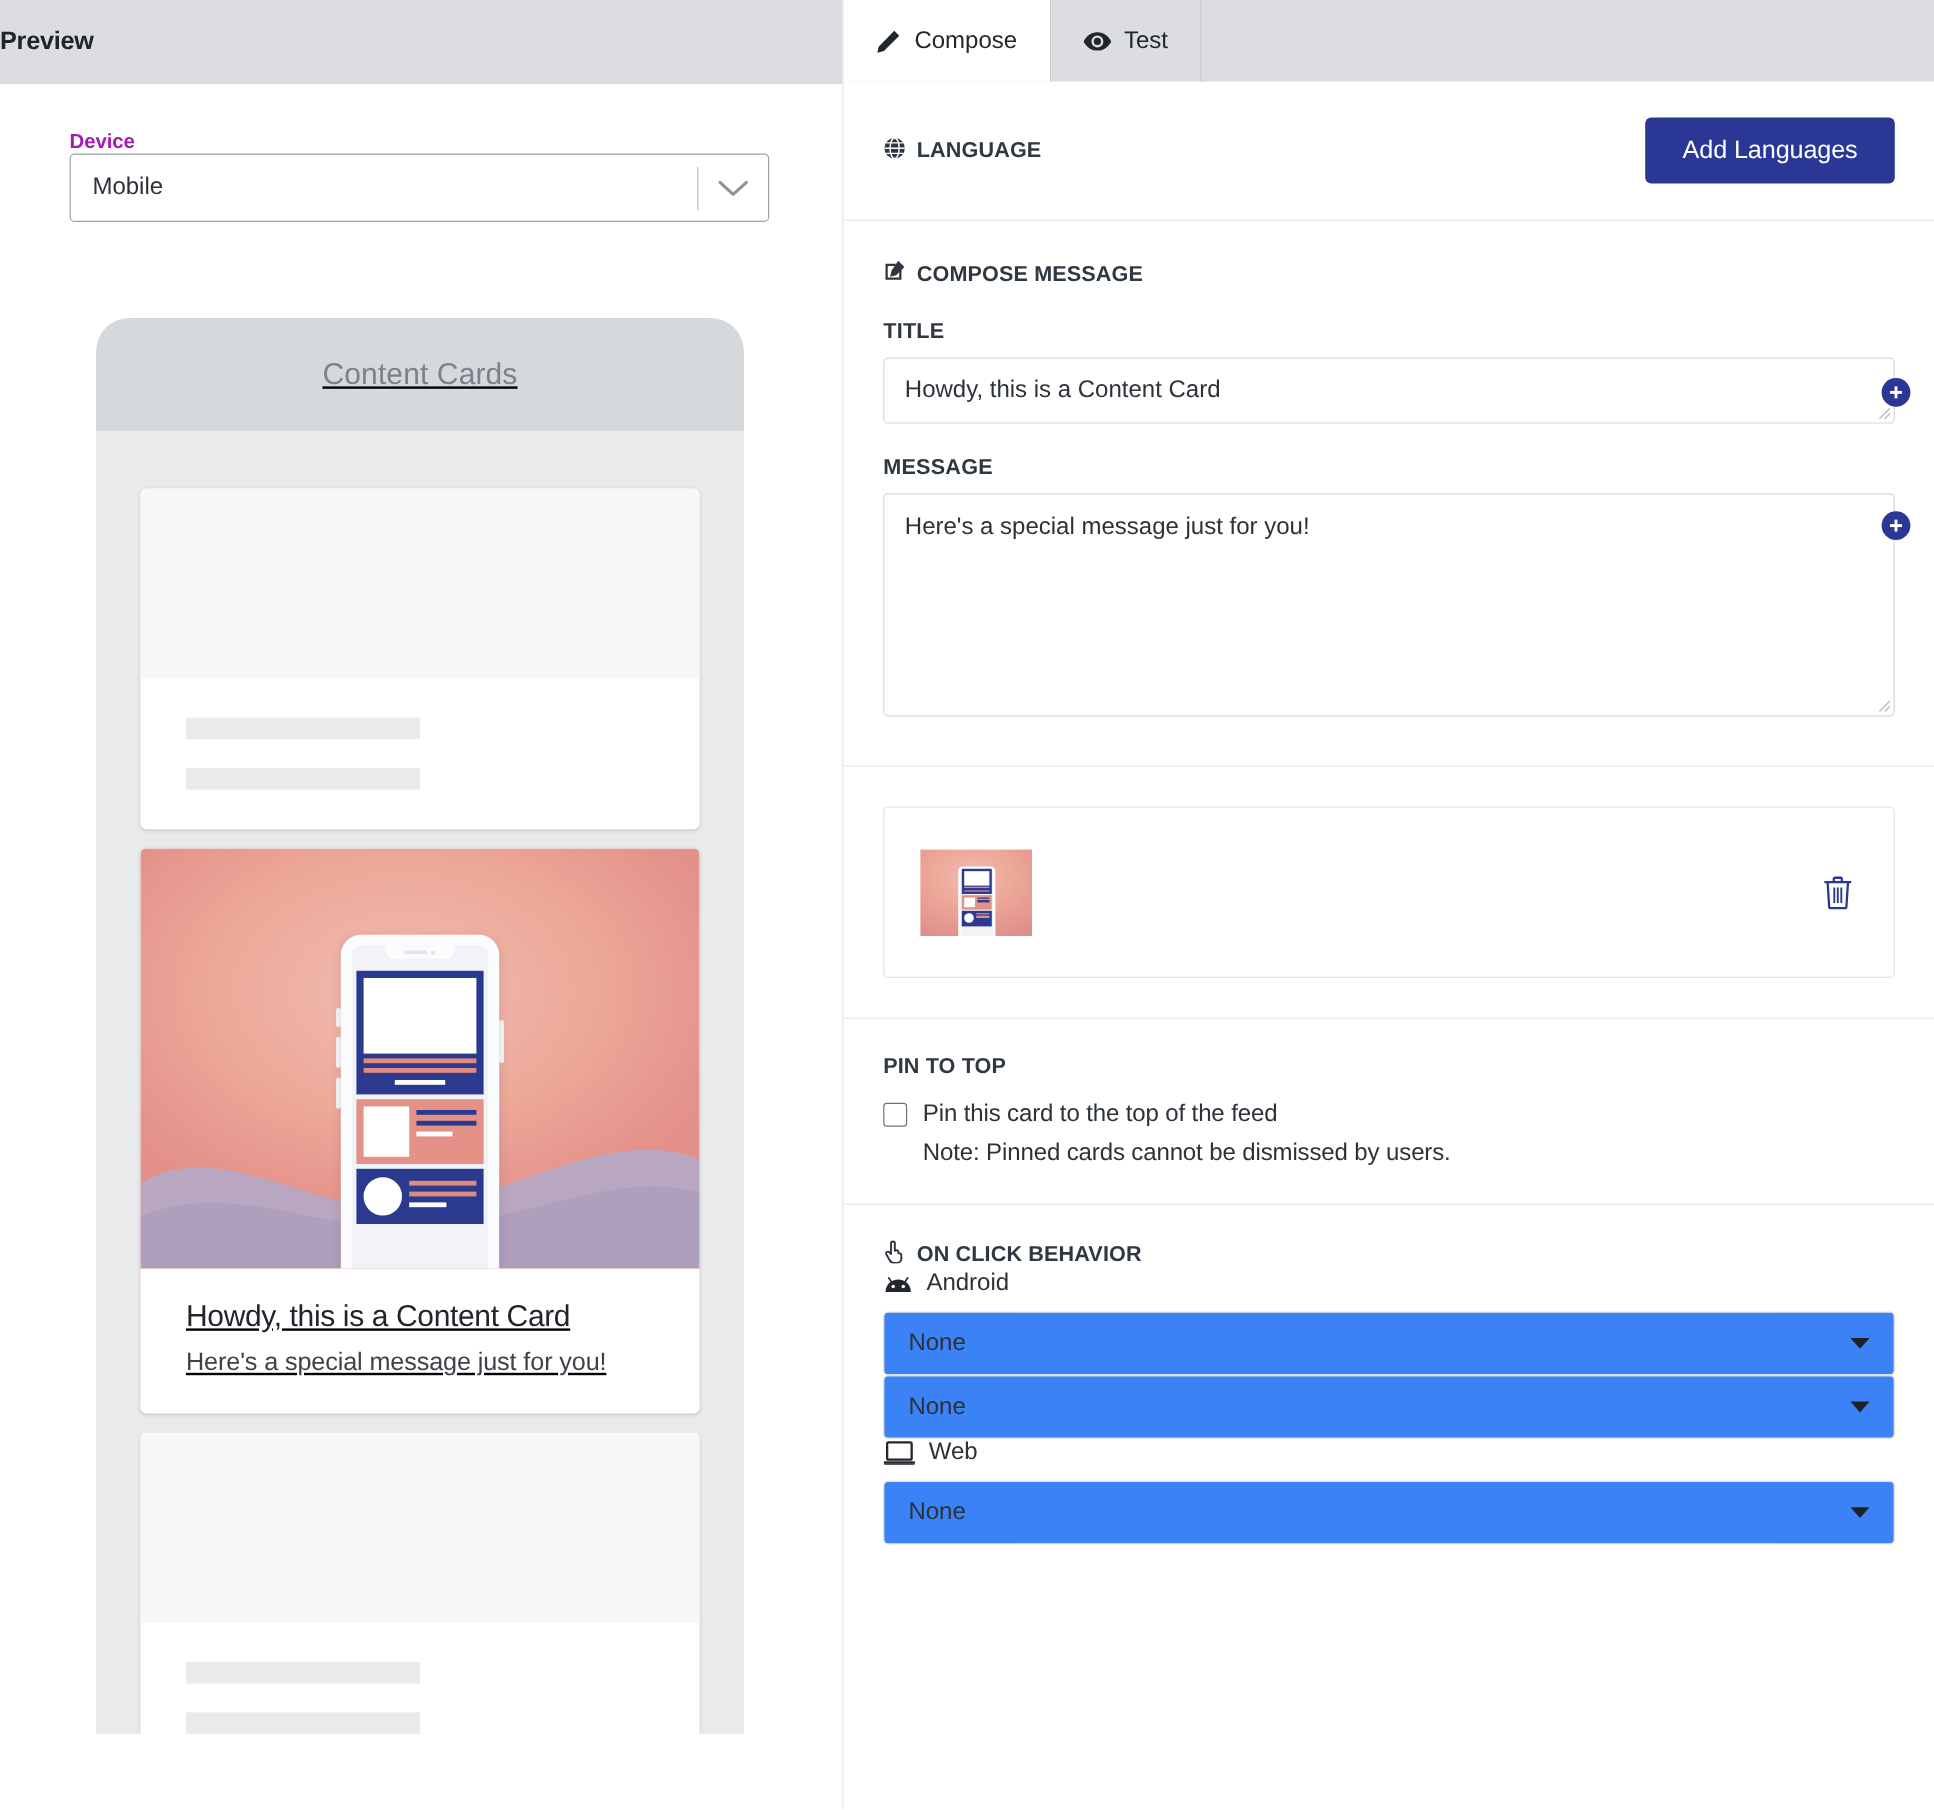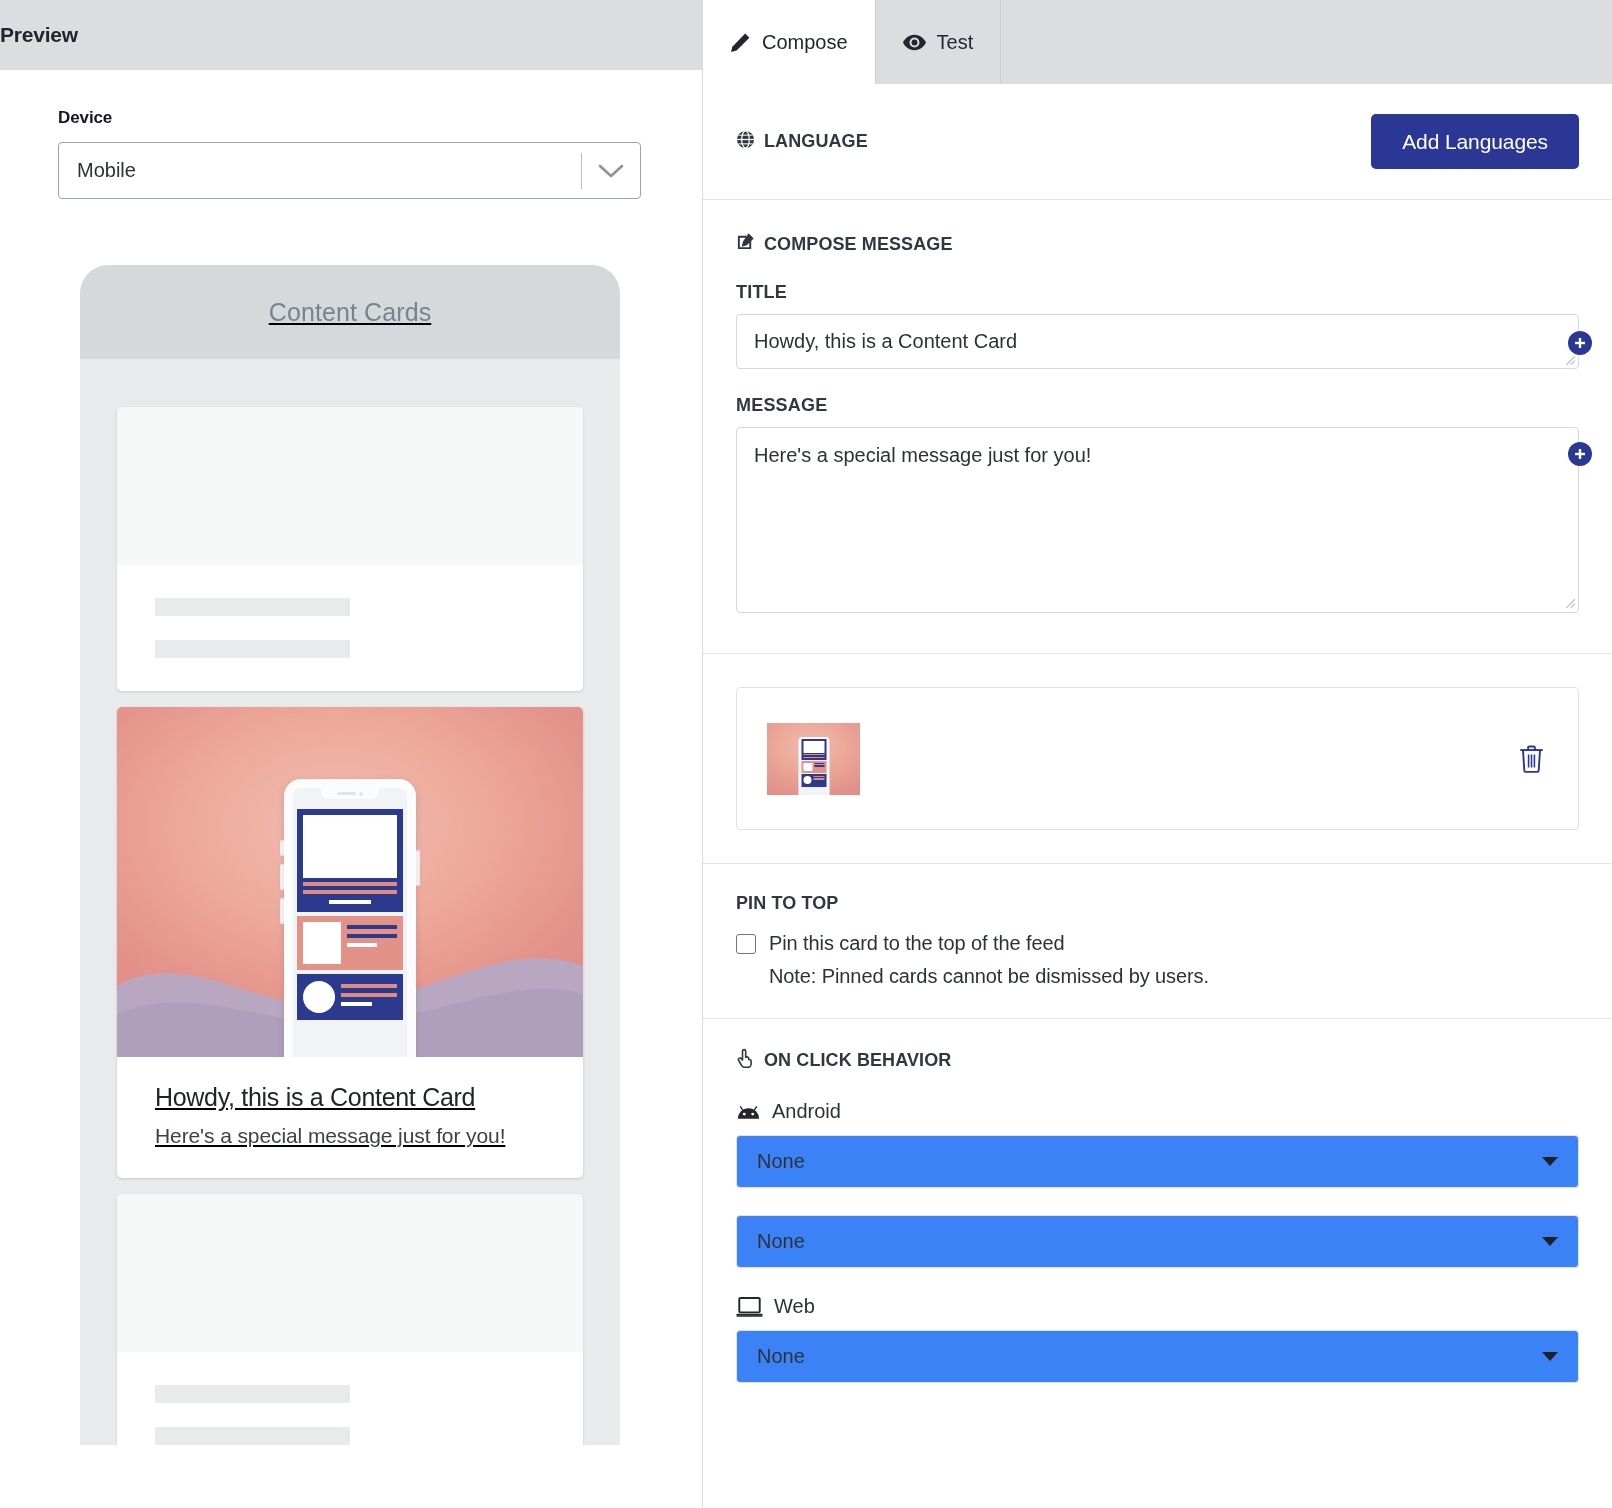--- a/index.html
+++ b/index.html
@@ -23,22 +23,22 @@
     height: 70px;
     background: #dcdde1;
     display: flex; align-items: center;
   }
   .preview-title {
     font-size: 21px; font-weight: bold; color: #20252b;
     letter-spacing: -0.2px;
   }
   .device-block { padding: 38px 0 0 58px; }
   .device-label {
-    font-size: 17px; font-weight: bold; color: #0f172a;
-    margin-bottom: 14px; letter-spacing: -0.1px;
+    font-size: 17px; font-weight: bold; color: #a21caf;
+    margin-bottom: 0; letter-spacing: -0.1px;
   }
   .device-select {
     width: 583px; height: 57px;
     border: 1px solid #9aa3ad; border-radius: 4px;
     background: #fff;
     display: flex; align-items: center;
     position: relative;
     cursor: pointer;
   }
   .device-select-value {
@@ -156,21 +156,21 @@
   .card-msg { font-size: 21px; color: #3c4248; letter-spacing: -0.1px; }
 
   
   .editor-pane {
     width: 909px; height: 1508px;
     background: #ffffff;
     position: relative;
     overflow: hidden;
   }
   .tabbar {
-    height: 84px; background: #dcdde1;
+    height: 68px; background: #dcdde1;
     display: flex; align-items: stretch;
   }
   .tab {
     display: flex; align-items: center; gap: 11px;
     padding: 0 27px;
     font-size: 20px; color: #22272d;
     cursor: pointer;
     border-right: 1px solid #cdcfd4;
   }
   .tab.active { background: #ffffff; }
@@ -271,21 +271,21 @@
     width: 20px; height: 20px;
     border: 1.6px solid #6b7480; border-radius: 3px;
     background: #fff; flex: none; cursor: pointer;
   }
   .pin-text { font-size: 20px; color: #2c3238; letter-spacing: -0.1px; }
   .pin-note {
     font-size: 20px; color: #2c3238; margin: 10px 0 0 33px; letter-spacing: -0.1px;
   }
 
   .click-block { padding: 29px 33px 0 33px; }
-  .plat-row { margin-top: 27px; }
+  .plat-row { }
   .plat-label {
     display: flex; align-items: center; gap: 11px;
     font-size: 20px; color: #2c3238; margin-bottom: 12px;
   }
   .plat-label svg { display: block; }
   .sel {
     width: 100%; height: 53px;
     border: 1px solid #dfe1e5; border-radius: 4px;
     background: #3b82f6;
     display: flex; align-items: center; padding: 0 20px;

